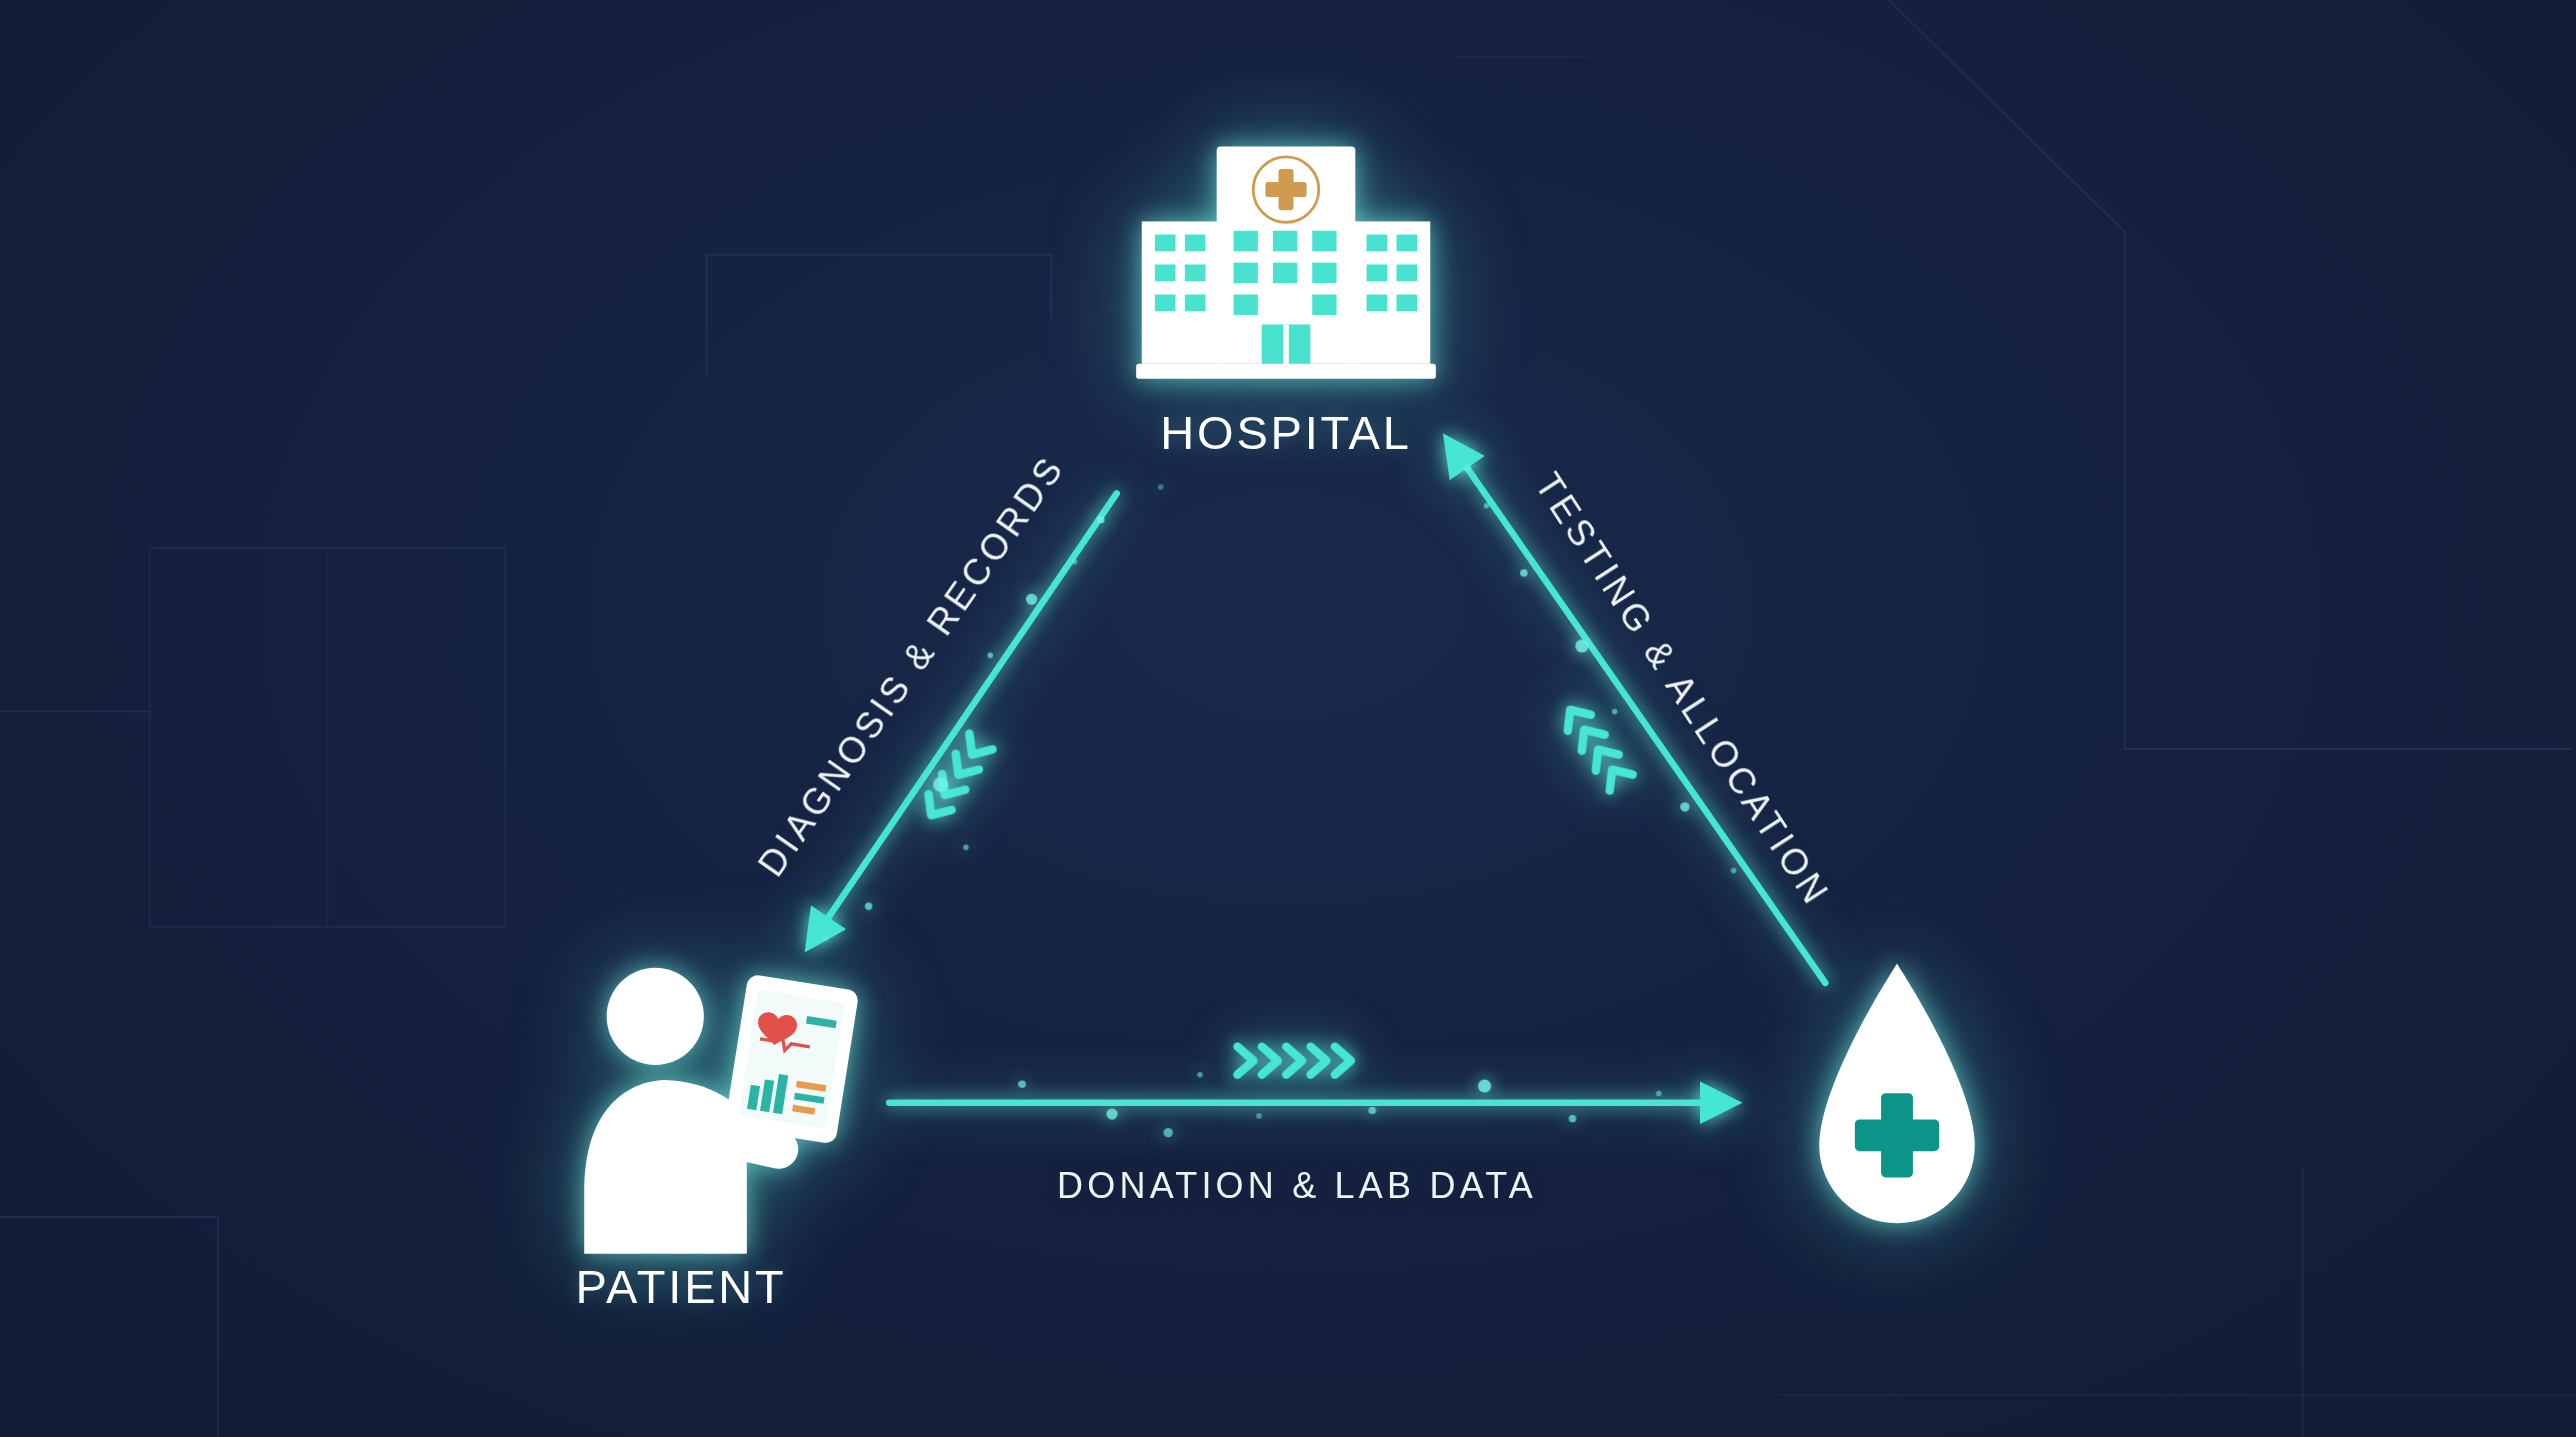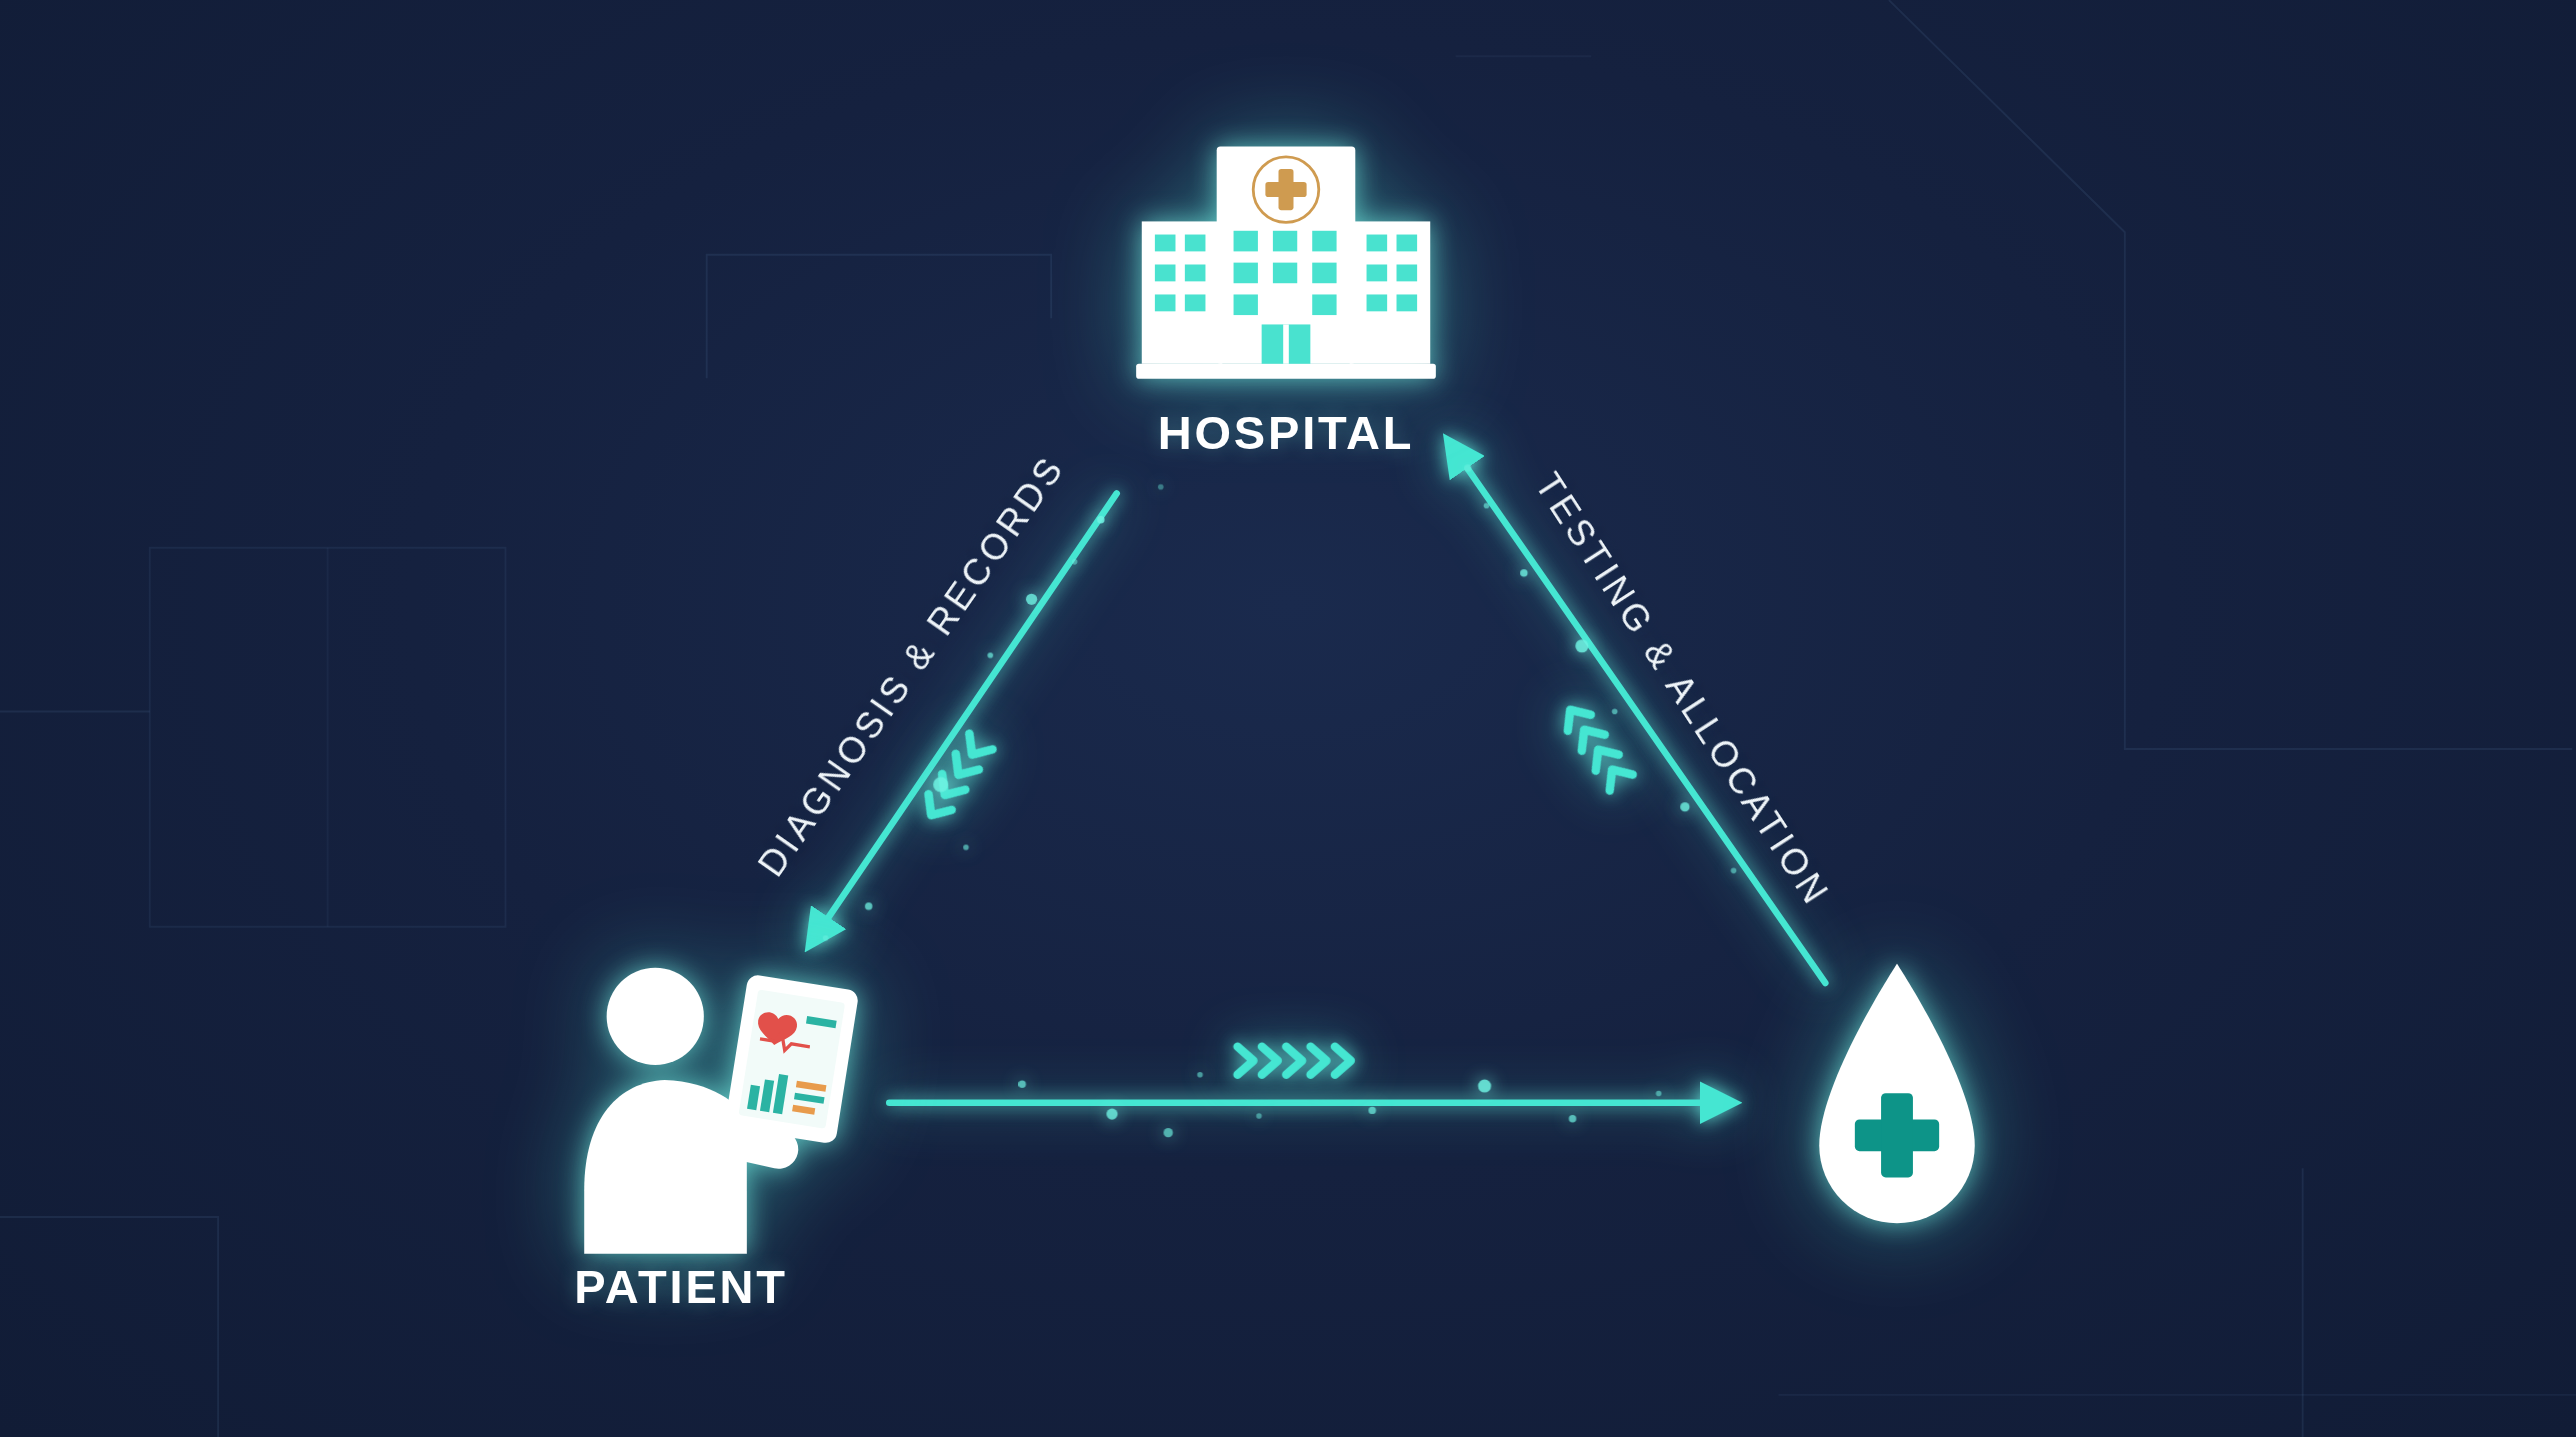--- a/index.html
+++ b/index.html
@@ -16,21 +16,21 @@
   .node-icon { position:absolute; }
   .glow {
     filter: drop-shadow(0 0 13px rgba(122,246,232,.65)) drop-shadow(0 0 45px rgba(80,230,214,.38));
   }
   .edge-stroke {
     filter: drop-shadow(0 0 9px rgba(105,240,226,.85)) drop-shadow(0 0 28px rgba(76,226,209,.45));
   }
   .spark { filter: drop-shadow(0 0 9px rgba(122,246,232,.95)); }
   .node-label {
     position:absolute; transform:translate(-50%,-50%);
-    color:#ffffff; font-weight:700; font-size:47px; letter-spacing:2.8px;
+    color:#ffffff; font-weight:400; font-size:47px; letter-spacing:2.8px;
     white-space:nowrap;
     text-shadow:0 0 19px rgba(130,245,235,.28);
   }
   .edge-label {
     position:absolute;
     color:#eef4f8; font-weight:500; font-size:36px; letter-spacing:4.2px;
     white-space:nowrap;
     text-shadow:0 0 13px rgba(20,40,70,.9);
   }
   #label-diagnosis { left:912px; top:666px; transform:translate(-50%,-50%) rotate(-55deg); }
@@ -173,15 +173,16 @@
   <div class="node-icon glow" id="blood-bank-icon">
     <svg width="178" height="267" viewBox="0 0 190 285">
       <path d="M95,2 C95,2 12,128 12,196 a83,83 0 0 0 166,0 C178,128 95,2 95,2 Z" fill="#ffffff"></path>
       <rect x="50" y="168" width="90" height="34" rx="5" fill="#0d9488"></rect>
       <rect x="78" y="140" width="34" height="90" rx="5" fill="#0d9488"></rect>
     </svg>
   </div>
 
   <div class="edge-label" id="label-diagnosis">DIAGNOSIS &amp; RECORDS</div>
   <div class="edge-label" id="label-testing">TESTING &amp; ALLOCATION</div>
+  <div class="edge-label" id="label-donation">DONATION &amp; LAB DATA</div>
 
 </div>
 
 
 </body></html>

